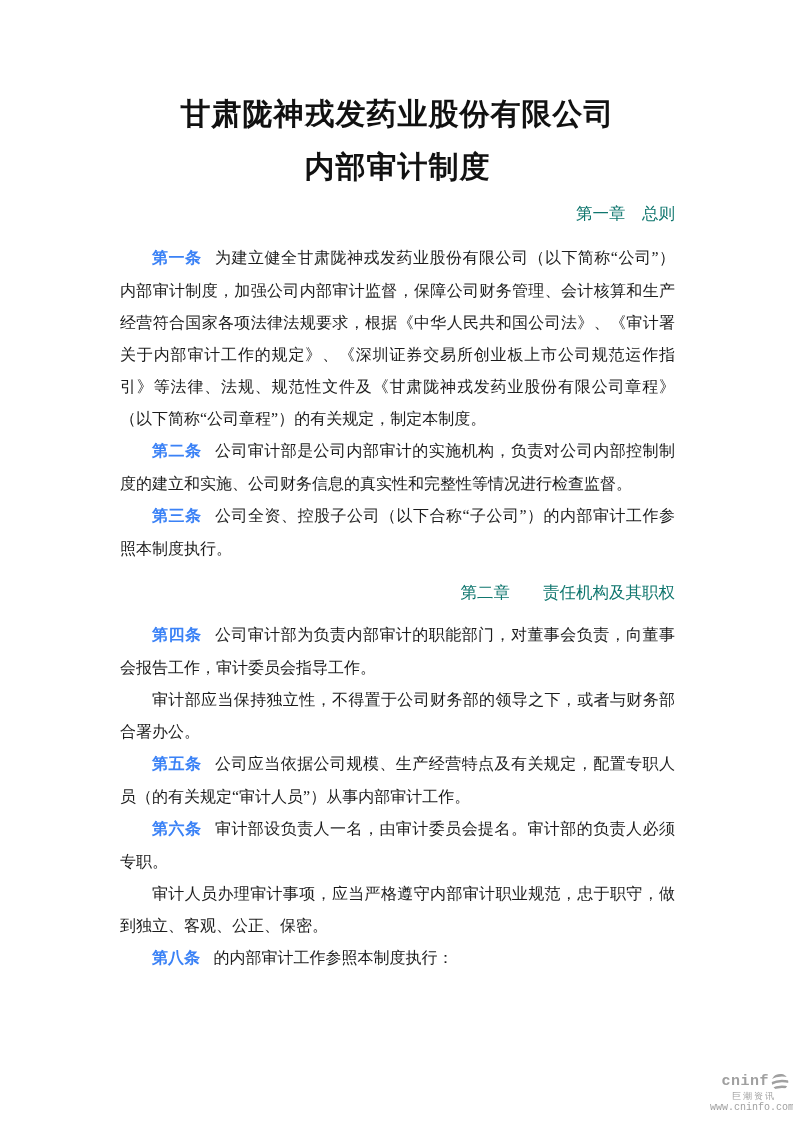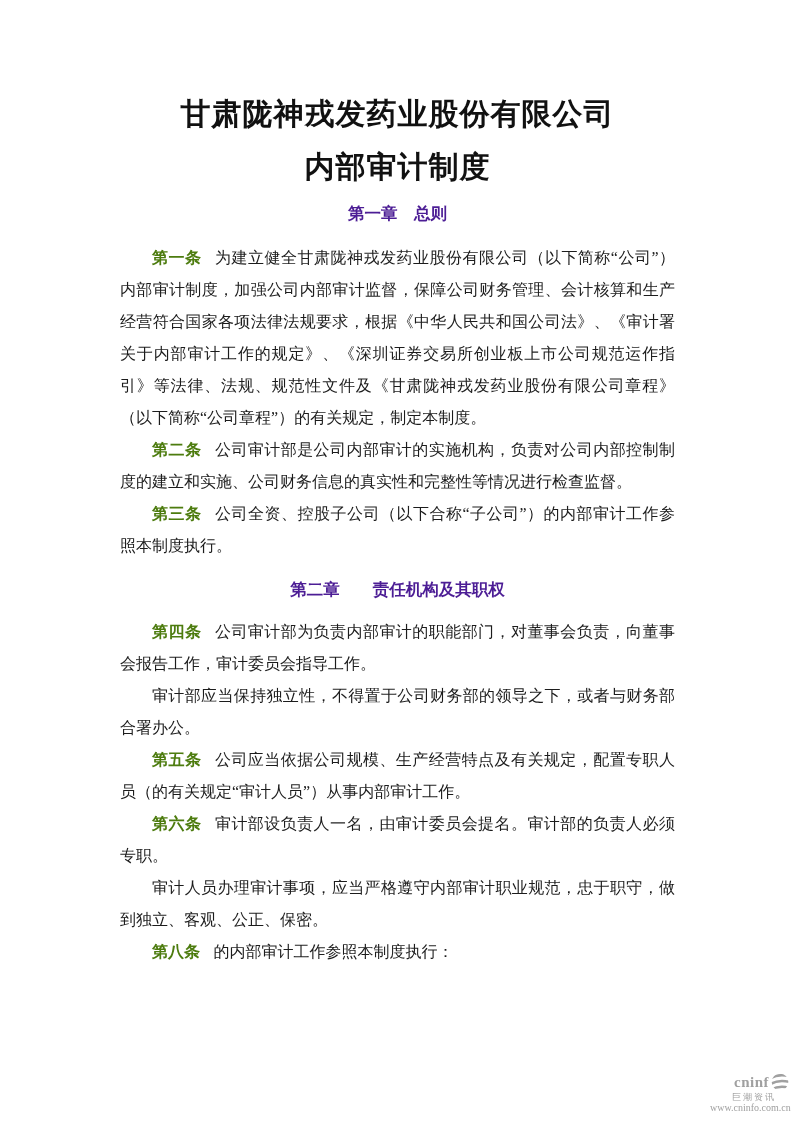--- a/index.html
+++ b/index.html
@@ -28,56 +28,56 @@
     font-size: 30px;
     line-height: 40px;
     letter-spacing: 1px;
     color: #111;
   }
   .doc-title.second {
     margin-top: 13px;
   }
   .chapter-heading {
     margin: 13px 0 0 0;
-    text-align: center;
+    text-align: right;
     font-family: "Liberation Sans", "DejaVu Sans", sans-serif;
-    font-weight: 700;
+    font-weight: 400;
     font-size: 16.5px;
     line-height: 26px;
-    color: #4c1d95;
+    color: #0f766e;
   }
   .chapter-heading.ch2 {
     margin: 14px 0 14px 0;
   }
   .body-block {
     margin-top: 16px;
     font-size: 16px;
     line-height: 32px;
     text-align: justify;
   }
   .body-block.after-ch2 {
     margin-top: 0;
   }
   p.para {
     margin: 0;
     text-indent: 2em;
   }
   .article-label {
     font-weight: 700;
-    font-family: Liberation Serif, serif;
+    font-family: Liberation Mono, monospace;
     margin-right: 0.85em;
-    color: #4d7c0f;
+    color: #3b82f6;
   }
   .watermark {
     position: absolute;
     right: 3px;
     bottom: 9px;
     width: 80px;
     color: #a0a0a0;
-    font-family: Liberation Serif, serif;
+    font-family: Liberation Mono, monospace;
     margin-top: 20px;
   }
   .wm-row1 {
     display: flex;
     justify-content: flex-end;
     align-items: center;
     gap: 1px;
     font-weight: 700;
     font-size: 15px;
     line-height: 16px;

